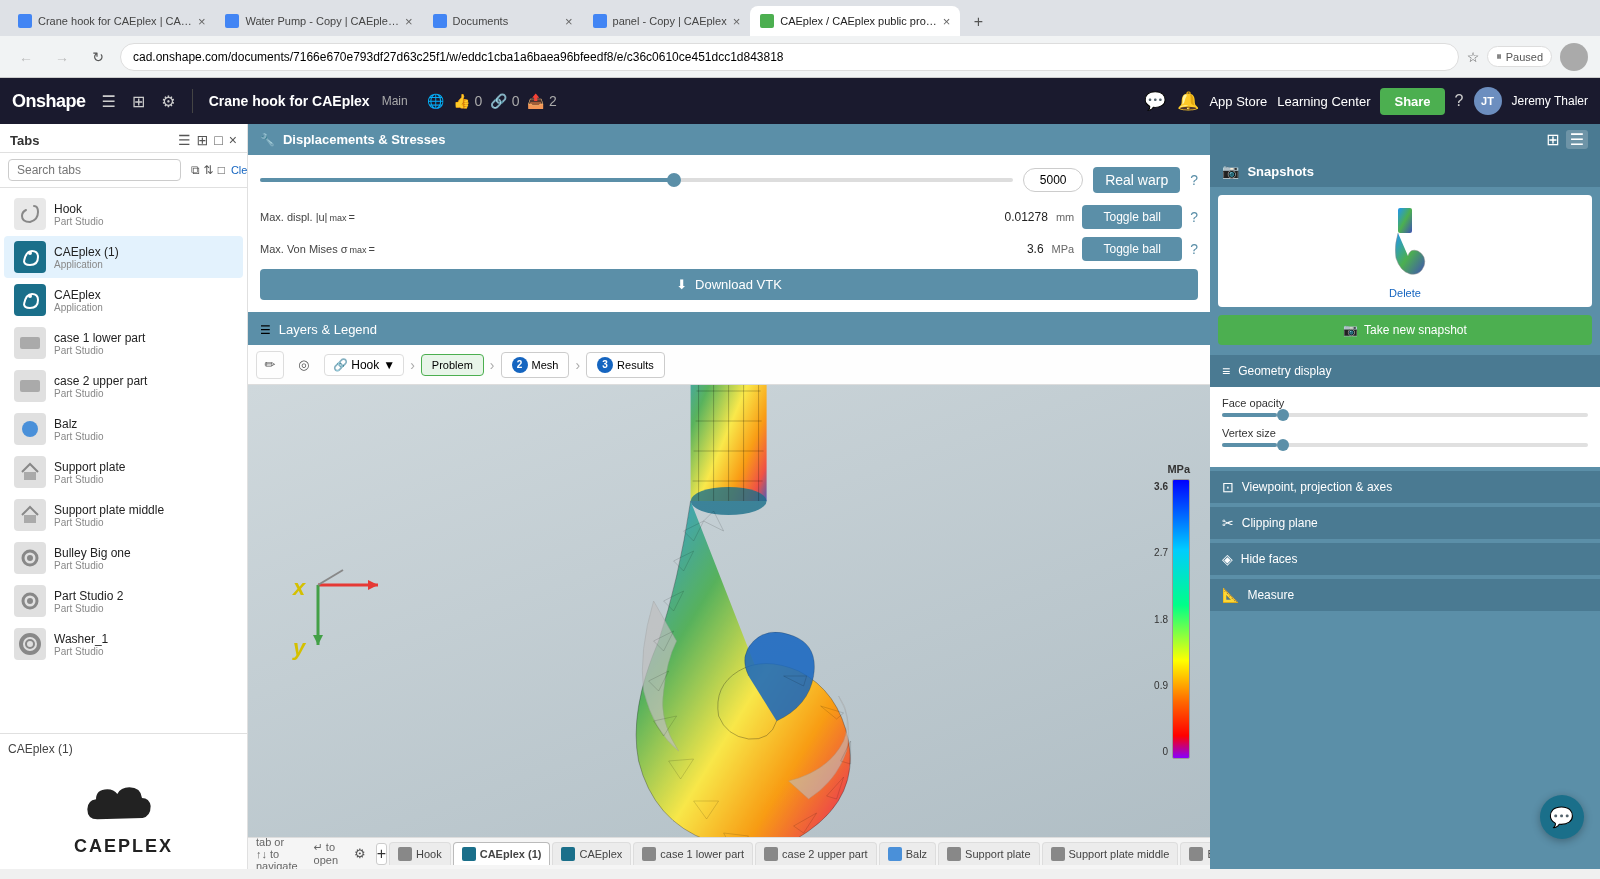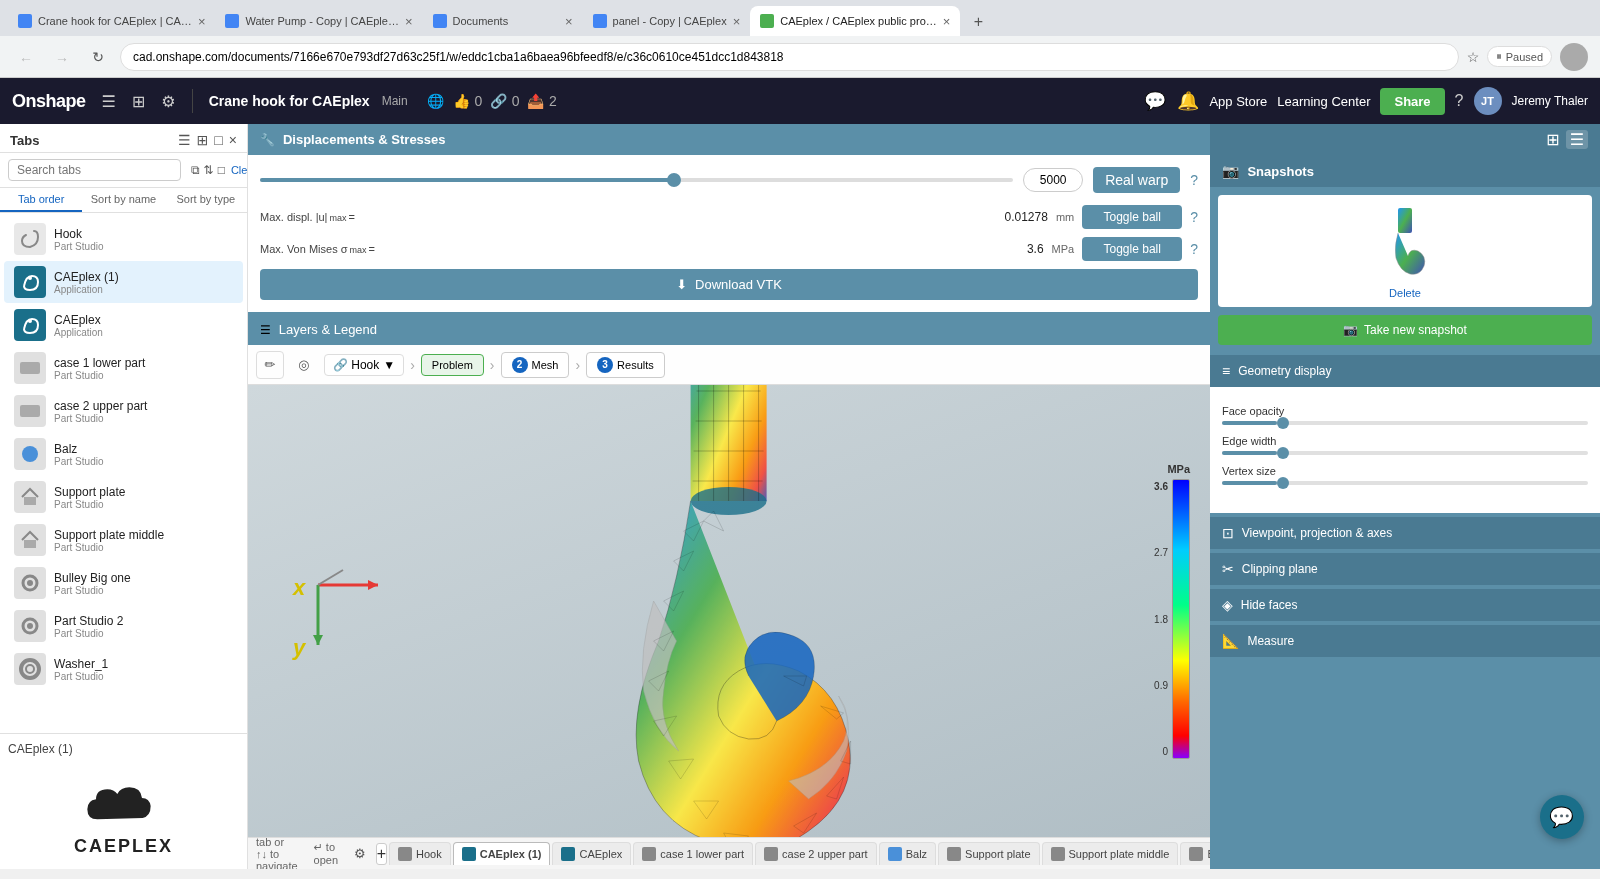--- a/index.html
+++ b/index.html
@@ -110,21 +110,21 @@
     .right-panel { width: 390px; background: #5b8fa8; display: flex; flex-direction: column; flex-shrink: 0; overflow-y: auto; }
     .right-panel-header { background: #4a7a92; padding: 8px 12px; display: flex; align-items: center; gap: 8px; }
     .right-panel-title { color: #fff; font-size: 13px; font-weight: 600; }
     .snapshot-preview { background: #fff; margin: 8px; border-radius: 4px; padding: 8px; display: flex; flex-direction: column; align-items: center; gap: 4px; }
     .snapshot-img { width: 60px; height: 80px; display: flex; align-items: center; justify-content: center; }
     .snapshot-delete { color: #1565c0; font-size: 11px; cursor: pointer; }
     .take-snapshot-btn { background: #4caf50; color: #fff; border: none; border-radius: 4px; padding: 8px 16px; font-size: 12px; cursor: pointer; width: 100%; display: flex; align-items: center; justify-content: center; gap: 6px; margin: 0 8px 8px; width: calc(100% - 16px); }
     .right-section { background: #4a7a92; margin: 2px 0; }
     .right-section-header { padding: 8px 12px; display: flex; align-items: center; gap: 8px; cursor: pointer; }
     .right-section-title { color: #fff; font-size: 12px; font-weight: 500; }
-    .right-section-body { background: #fff; padding: 18px 12px; }
+    .right-section-body { background: #fff; padding: 10px 12px; }
     .slider-setting-row { margin-bottom: 10px; }
     .slider-setting-label { font-size: 11px; color: #333; margin-bottom: 4px; font-weight: 500; }
     .slider-setting-track { height: 4px; background: #e0e0e0; border-radius: 2px; position: relative; cursor: pointer; }
     .slider-setting-fill { height: 100%; background: #5b8fa8; border-radius: 2px; }
     .slider-setting-thumb { width: 12px; height: 12px; background: #5b8fa8; border-radius: 50%; position: absolute; top: -4px; cursor: pointer; }
     .chat-bubble { position: fixed; bottom: 40px; right: 16px; width: 44px; height: 44px; background: #1a6f8a; border-radius: 50%; display: flex; align-items: center; justify-content: center; cursor: pointer; box-shadow: 0 2px 8px rgba(0,0,0,0.3); z-index: 100; }
 
     
     .viewport-header { height: 40px; background: rgba(255,255,255,0.95); border-bottom: 1px solid #ddd; display: flex; align-items: center; padding: 0 8px; gap: 6px; flex-shrink: 0; }
   </style>
@@ -234,25 +234,20 @@
         </div>
       </div>
       <div class="sidebar-search">
         <input class="sidebar-search-input" type="text" placeholder="Search tabs" style="">
         <span style="display:flex;gap:4px;margin-left:4px;">
           <span style="font-size:12px;cursor:pointer;color:#555;">⧉</span>
           <span style="font-size:12px;cursor:pointer;color:#555;">⇅</span>
           <span style="font-size:12px;cursor:pointer;color:#555;">□</span>
         </span>
         <span style="font-size:11px;color:#1565c0;cursor:pointer;white-space:nowrap;">Clear</span>
-      </div>
-      <div class="sidebar-tabs-header">
-        <span class="sidebar-tab-option active">Tab order</span>
-        <span class="sidebar-tab-option">Sort by name</span>
-        <span class="sidebar-tab-option">Sort by type</span>
       </div>
       <div class="sidebar-items">
 
         <div class="sidebar-item">
           <div class="sidebar-item-icon" style="background:#e8e8e8;display:flex;align-items:center;justify-content:center;">
             <svg width="28" height="28" viewBox="0 0 28 28" fill="none">
                 <path d="M18 6 Q22 6 22 12 Q22 20 14 22 Q6 22 6 16 Q6 12 10 10" stroke="#888" stroke-width="2" fill="none" stroke-linecap="round"></path>
               </svg>
           </div>
           <div class="sidebar-item-info">
@@ -651,27 +646,20 @@
         <div class="right-section-body">
 
           <div class="slider-setting-row">
             <div class="slider-setting-label">Face opacity</div>
             <div class="slider-setting-track" style="position:relative;">
               <div class="slider-setting-fill" style="width:15%;"></div>
               <div class="slider-setting-thumb" style="left:15%;"></div>
             </div>
           </div>
 
-          <div class="slider-setting-row">
-            <div class="slider-setting-label">Edge width</div>
-            <div class="slider-setting-track" style="position:relative;">
-              <div class="slider-setting-fill" style="width:15%;"></div>
-              <div class="slider-setting-thumb" style="left:15%;"></div>
-            </div>
-          </div>
 
           <div class="slider-setting-row">
             <div class="slider-setting-label">Vertex size</div>
             <div class="slider-setting-track" style="position:relative;">
               <div class="slider-setting-fill" style="width:15%;"></div>
               <div class="slider-setting-thumb" style="left:15%;"></div>
             </div>
           </div>
         </div>
       </div>

